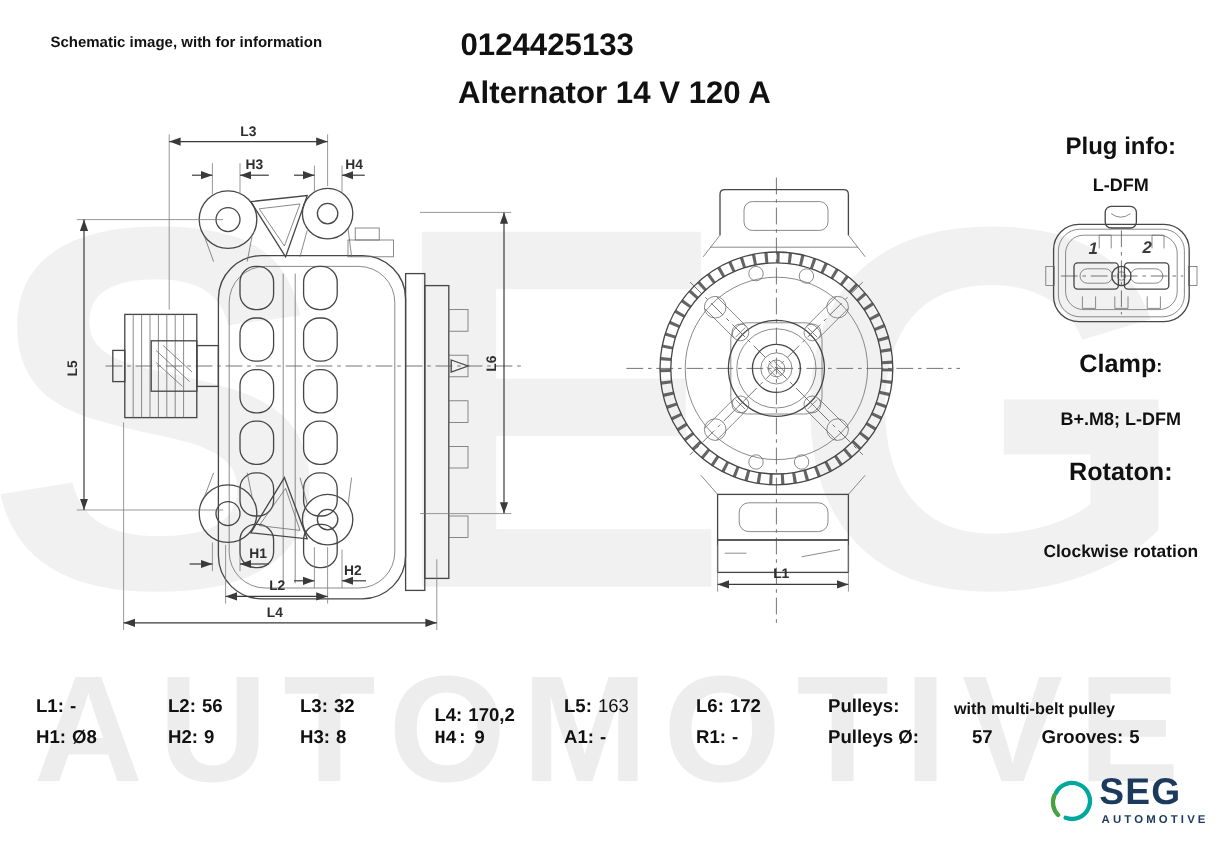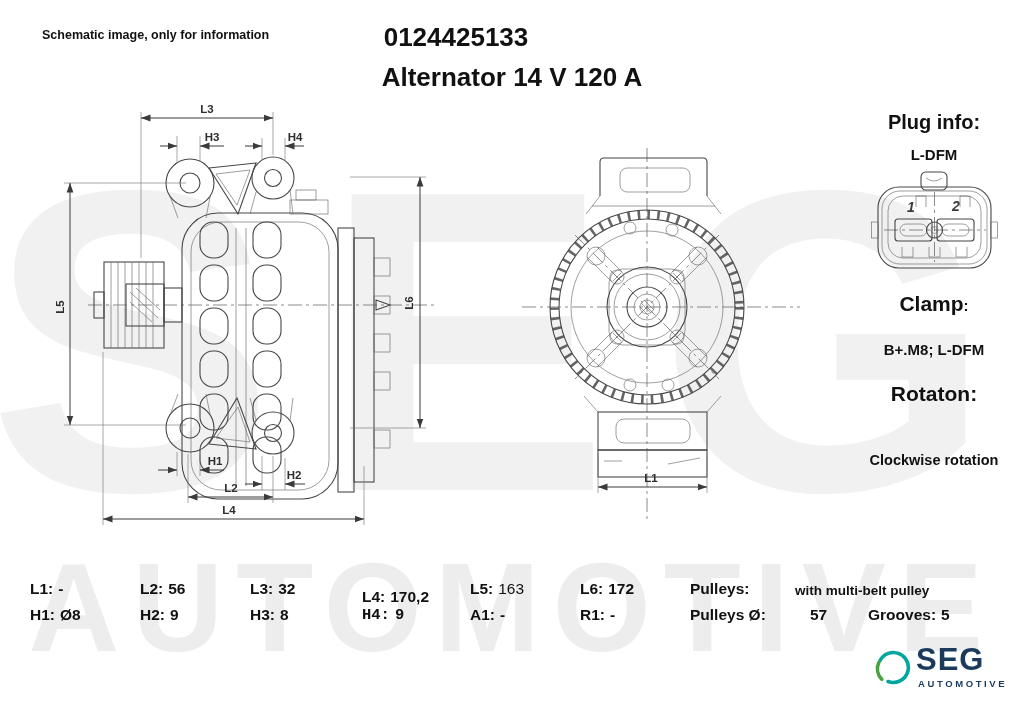--- a/index.html
+++ b/index.html
@@ -270,21 +270,21 @@
 
       <path class="tn" d="M916,207 V196 h10 v11 M960,207 V196 h10 v11"></path>
       <path class="tn" d="M902,247 v10 h11 v-10 M929,247 v10 h11 v-10 M956,247 v10 h11 v-10"></path>
       <rect class="tn" x="871.5" y="222" width="7" height="16"></rect>
       <rect class="tn" x="990.5" y="222" width="7" height="16"></rect>
       <text class="pin" x="911" y="212" text-anchor="middle">1</text>
       <text class="pin" x="956" y="211" text-anchor="middle">2</text>
     </g>
   </svg>
 
-  <div class="txt disclaimer">Schematic image, only for information</div>
+  <div class="txt disclaimer">Schematic image, with for information</div>
   <div class="txt pn">0124425133</div>
   <div class="txt title">Alternator 14 V 120 A</div>
 
   <div class="txt rcol rc-plug">Plug info:</div>
   <div class="txt rcol rc-plugtype">L-DFM</div>
   <div class="txt rcol rc-clamp"><span>Clamp</span><span class="colon">:</span></div>
   <div class="txt rcol rc-clampv">B+.M8; L-DFM</div>
   <div class="txt rcol rc-rot">Rotaton:</div>
   <div class="txt rcol rc-rotv">Clockwise rotation</div>
 

